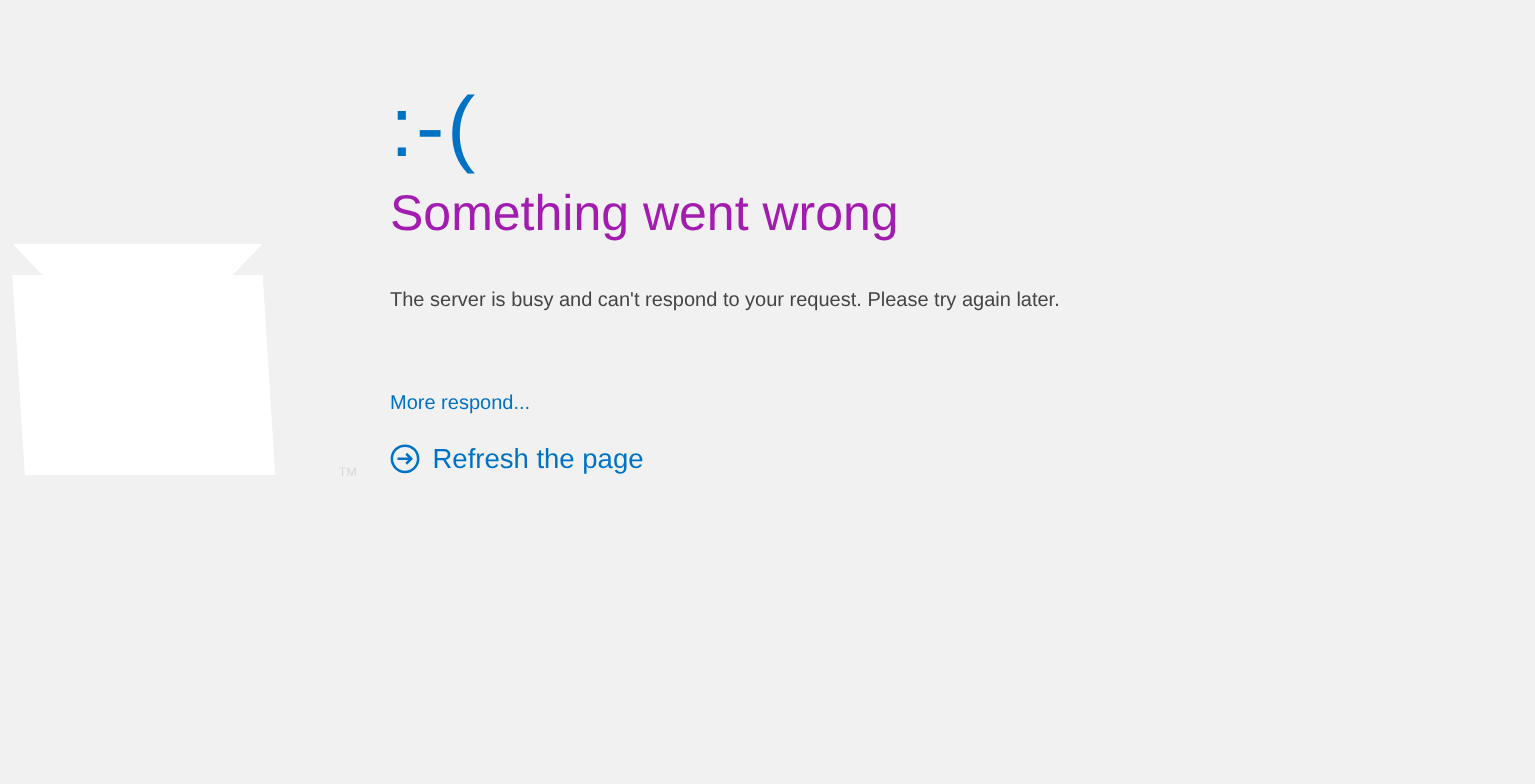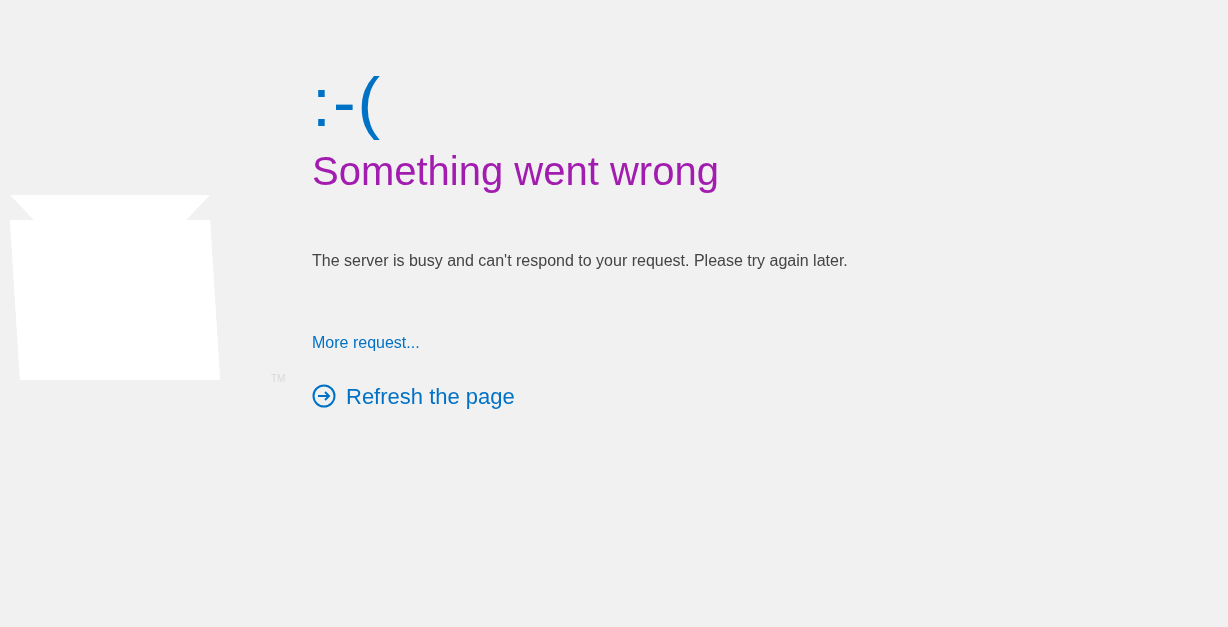--- a/index.html
+++ b/index.html
@@ -39,36 +39,36 @@
     .heading {
       font-size: 40px;
       font-weight: 300;
       color: #a21caf;
       margin-top: 20px;
       font-family: "Segoe UI Light", "Segoe UI", sans-serif;
     }
     .message {
       font-size: 16px;
       color: #444;
-      margin-top: 58px;
+      margin-top: 38px;
       font-family: "Segoe UI", sans-serif;
       font-weight: 400;
     }
     .more-details {
       display: inline-block;
       font-size: 16px;
       color: #0072c6;
       margin-top: 64px;
       cursor: pointer;
       font-family: "Segoe UI", sans-serif;
     }
     .refresh-row {
       display: flex;
-      align-items: flex-start;
-      margin-top: 32px;
+      align-items: center;
+      margin-top: 22px;
       cursor: pointer;
     }
     .refresh-icon {
       width: 24px;
       height: 24px;
       margin-right: 10px;
       flex-shrink: 0;
     }
     .refresh-text {
       font-size: 22px;
@@ -103,21 +103,21 @@
 
 <div class="tm">TM</div>
 
 <div class="content">
   <div class="sad-face">:-(</div>
 
   <h1 class="heading">Something went wrong</h1>
 
   <p class="message">The server is busy and can't respond to your request. Please try again later.</p>
 
-  <a class="more-details">More request...</a>
+  <a class="more-details">More respond...</a>
 
   <div class="refresh-row">
     <span class="refresh-icon">
       <svg viewBox="0 0 24 24" width="24" height="24">
         <circle cx="12" cy="12" r="10.5" fill="none" stroke="#0072c6" stroke-width="2"></circle>
         <line x1="6" y1="12" x2="16" y2="12" stroke="#0072c6" stroke-width="2"></line>
         <polyline points="13,8 17,12 13,16" fill="none" stroke="#0072c6" stroke-width="2"></polyline>
       </svg>
     </span>
     <span class="refresh-text">Refresh the page</span>

